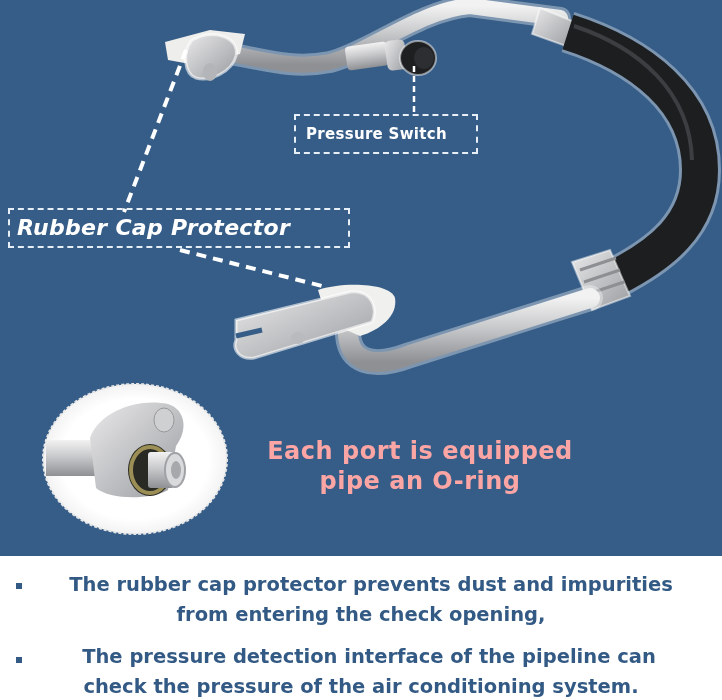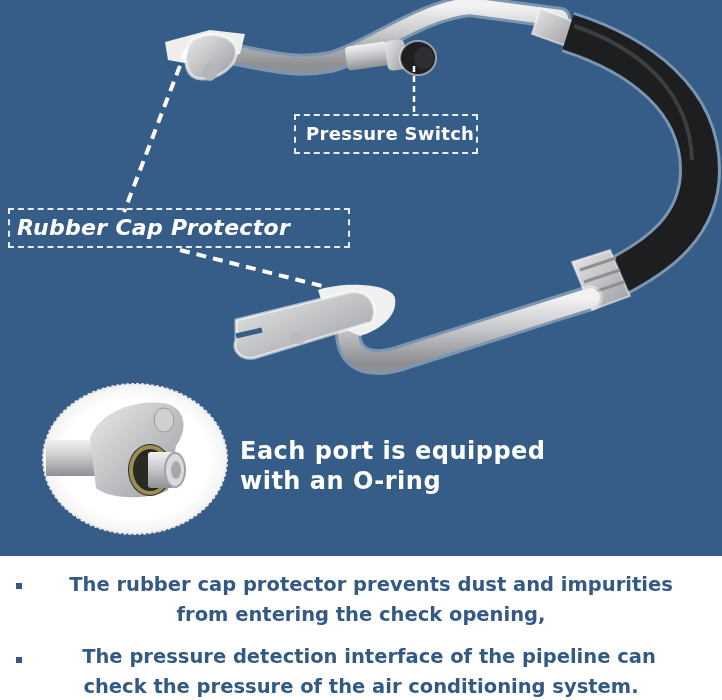--- a/index.html
+++ b/index.html
@@ -2,23 +2,23 @@
 <html><head>
   <meta charset="utf-8">
   <style>
     html, body { margin:0; padding:0; }
     body { width:722px; height:700px; overflow:hidden; background:#ffffff; font-family:"DejaVu Sans", sans-serif; }
     .canvas { position:relative; width:722px; height:700px; }
     .blue-panel { position:absolute; left:0; top:0; width:722px; height:556px; background:#365d87; overflow:hidden; }
     svg.art { position:absolute; left:0; top:0; }
     .callout { position:absolute; color:#ffffff; font-weight:bold; border:2px dashed #e8eef5; box-sizing:border-box; white-space:nowrap; letter-spacing:0.3px; }
     .callout-pressure { left:294px; top:114px; width:85px; height:40px; }
-    .callout-pressure { width:184px; font-size:18px; line-height:36px; padding-left:10px; }
+    .callout-pressure { width:184px; font-size:15px; line-height:36px; padding-left:10px; }
     .callout-rubber { left:8px; top:208px; width:342px; height:40px; font-size:22px; line-height:36px; padding-left:7px;font-style:italic; }
-    .oring-caption { position:absolute; left:240px; top:436px; width:360px; text-align:left; color:#ffffff; font-weight:bold; font-size:24px; line-height:30px; letter-spacing:0.5px; }
+    .oring-caption { position:absolute; left:240px; top:436px; width:360px; text-align:center; color:#fca5a5; font-weight:bold; font-size:24px; line-height:30px; letter-spacing:0.5px; }
     .bottom { position:absolute; left:0; top:556px; width:688px; height:144px; }
     .bullet-row { position:absolute; left:0; width:722px; color:#335a84; font-weight:bold; font-size:19.5px; line-height:30px; text-align:center; }
     .bullet-row .sq { position:absolute; width:6px; height:6px; background:#335a84; }
     .row1 { top:14px; }
     .row2 { top:86px; }
   </style>
 </head>
 <body>
 
 <div class="canvas">
@@ -102,21 +102,21 @@
         <ellipse cx="175" cy="470" rx="10" ry="17" fill="#d9dadc" stroke="#a0a2a5" stroke-width="2"></ellipse>
         <ellipse cx="176" cy="470" rx="5" ry="9" fill="#a6a8ab"></ellipse>
       </g>
     </svg>
 
     <div class="callout callout-pressure">Pressure Switch</div>
     <div class="callout callout-rubber">Rubber Cap Protector</div>
 
     <div class="oring-caption">
       <div>Each port is equipped</div>
-      <div>with an O-ring</div>
+      <div>pipe an O-ring</div>
     </div>
   </div>
 
   <div class="bottom">
     <div class="bullet-row row1">
       <span class="sq" style="left:16px; top:13px;"></span>
       <div style="padding-left:20px;">The rubber cap protector prevents dust and impurities</div>
       <div>from entering the check opening,</div>
     </div>
     <div class="bullet-row row2">

